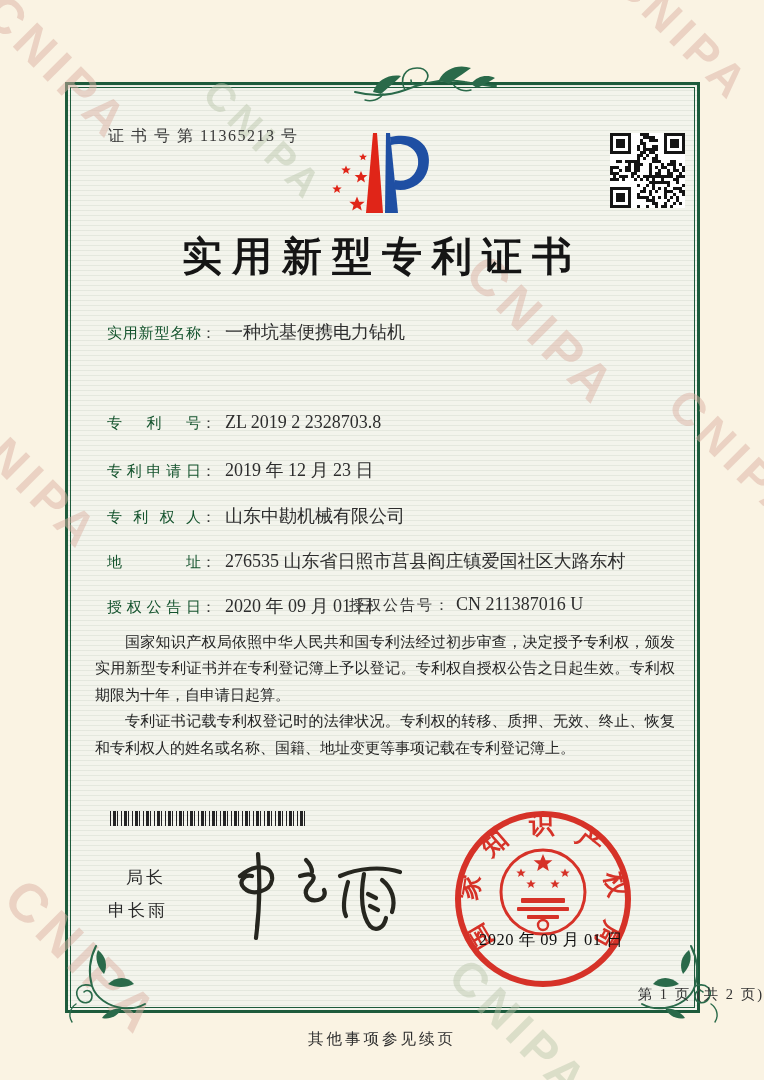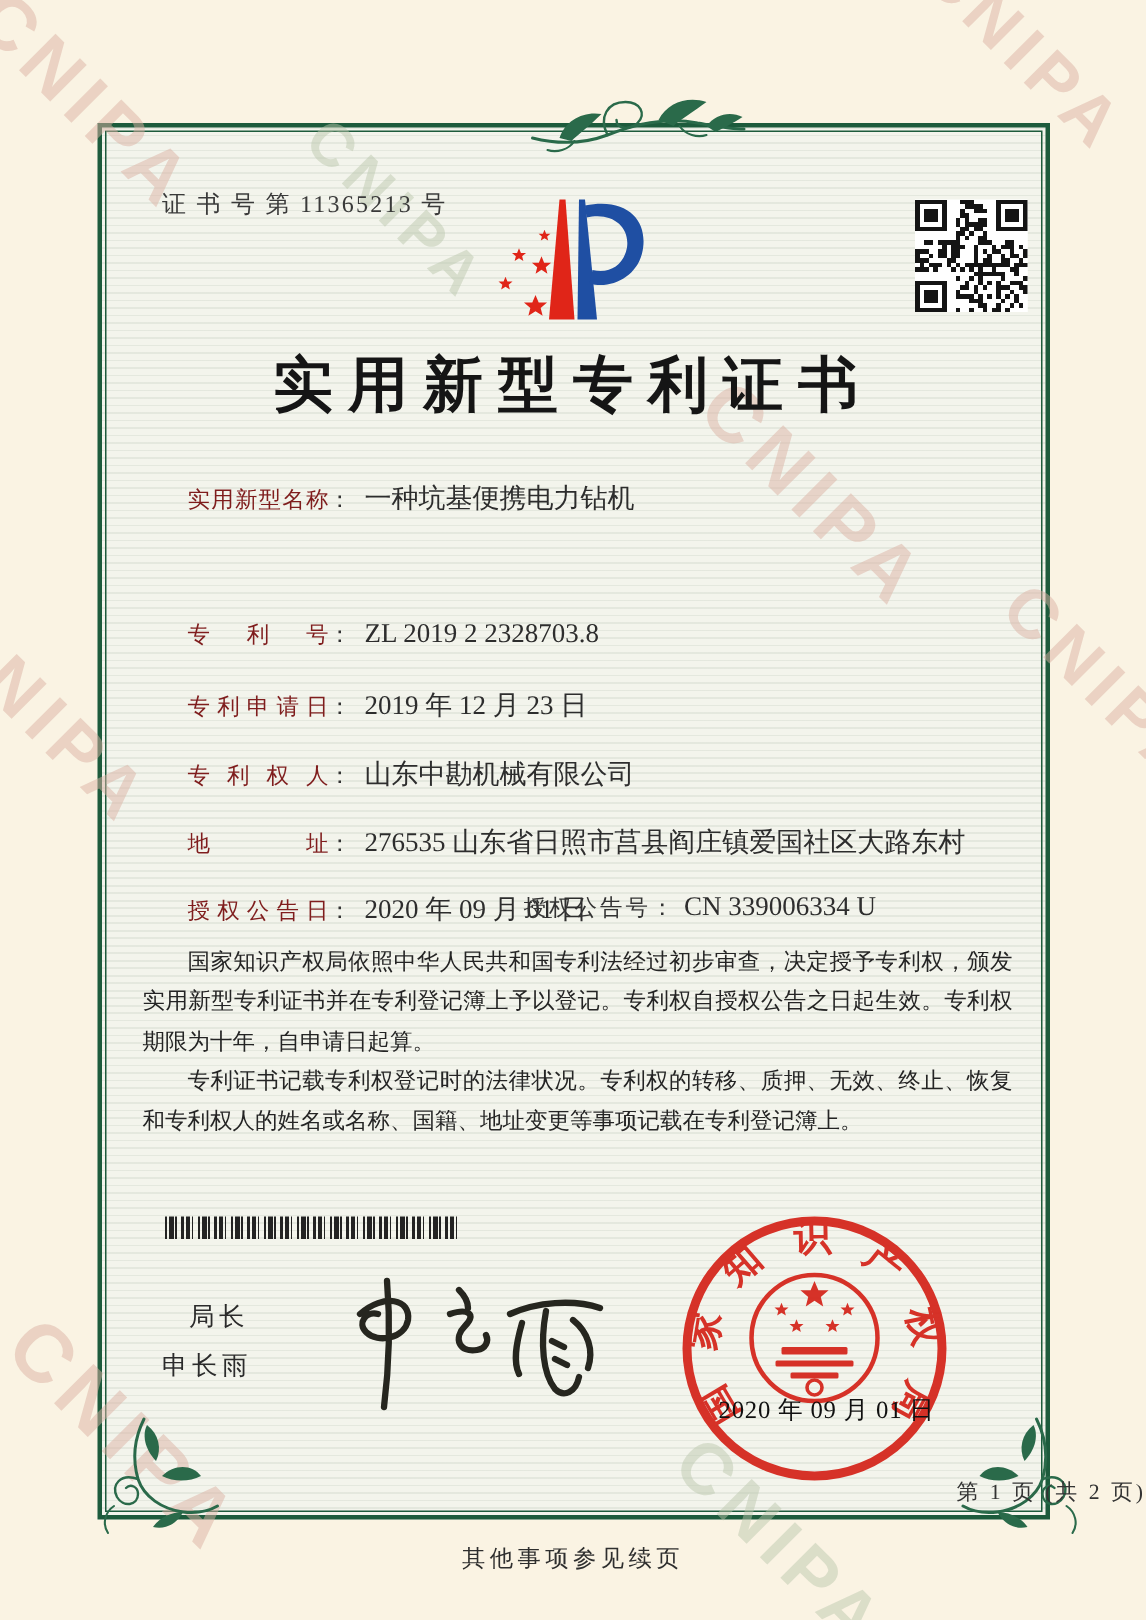--- a/index.html
+++ b/index.html
@@ -49,22 +49,22 @@
   .qr   { position:absolute; z-index:3; left:610px; top:133px; width:75px; height:75px;
           background:#fff; }
   .title {
     position:absolute; z-index:3; left:0; top:229px; width:764px;
     text-align:center; font-size:40px; font-weight:bold; letter-spacing:10px;
     color:#151515;
   }
   
   .row { position:absolute; z-index:3; left:107px; font-size:18px; color:#2d2d2d; white-space:nowrap; }
   .row .lab {
-    display:inline-block; width:94px; font-size:15px; color:#7f1d1d;
-    text-align:justify; text-align-last:justify;margin-left:18px;
+    display:inline-block; width:94px; font-size:15px; color:#14532d;
+    text-align:justify; text-align-last:justify;
   }
   .row .col { font-size:15px; color:#333; margin-right:9px; }
   .r0 { top:320px; } .r1 { top:366px; } .r2 { top:412px; }
   .r3 { top:458px; } .r4 { top:504px; } .r5 { top:549px; }
   .r6 { top:594px; }
   .row2 { position:absolute; z-index:3; left:338px; top:594px; font-size:18px; white-space:nowrap; }
   .row2 .lab2 { font-size:15px; color:#333; letter-spacing:2px;margin-left:11px; }
   .row2 .col { font-size:15px; color:#333; margin-right:7px; }
   
   .paras {
@@ -387,21 +387,21 @@
   <div class="row r4">
     <span class="lab">专利权人</span><span class="col">：</span><span>山东中勘机械有限公司</span>
   </div>
   <div class="row r5">
     <span class="lab">地址</span><span class="col">：</span><span>276535 山东省日照市莒县阎庄镇爱国社区大路东村</span>
   </div>
   <div class="row r6">
     <span class="lab">授权公告日</span><span class="col">：</span><span>2020 年 09 月 01 日</span>
   </div>
   <div class="row2">
-    <span class="lab2">授权公告号</span><span class="col">：</span><span>CN 339006334 U</span>
+    <span class="lab2">授权公告号</span><span class="col">：</span><span>CN 211387016 U</span>
   </div>
 
   <div class="paras">
     <p>国家知识产权局依照中华人民共和国专利法经过初步审查，决定授予专利权，颁发实用新型专利证书并在专利登记簿上予以登记。专利权自授权公告之日起生效。专利权期限为十年，自申请日起算。</p>
     <p>专利证书记载专利权登记时的法律状况。专利权的转移、质押、无效、终止、恢复和专利权人的姓名或名称、国籍、地址变更等事项记载在专利登记簿上。</p>
   </div>
 
   <div class="barcode"></div>
 
   <div class="signer-title">局长</div>

